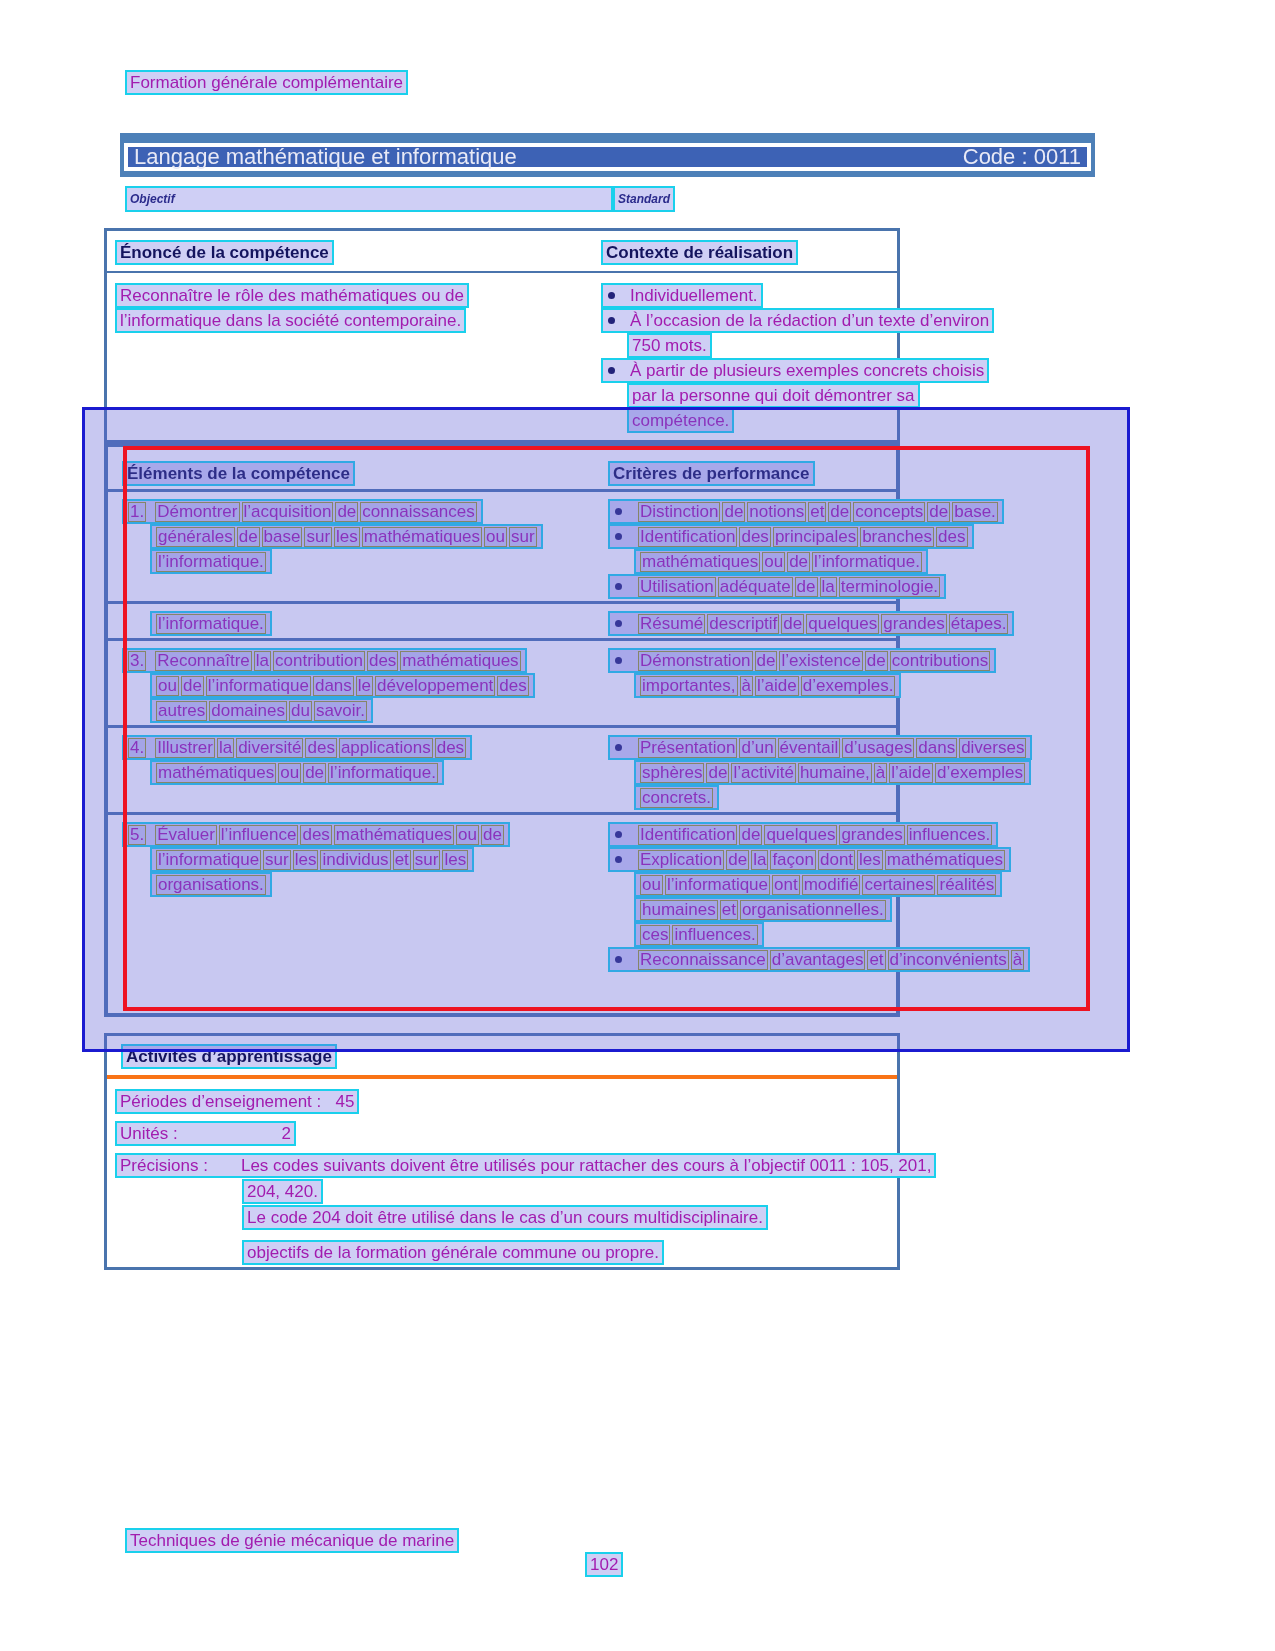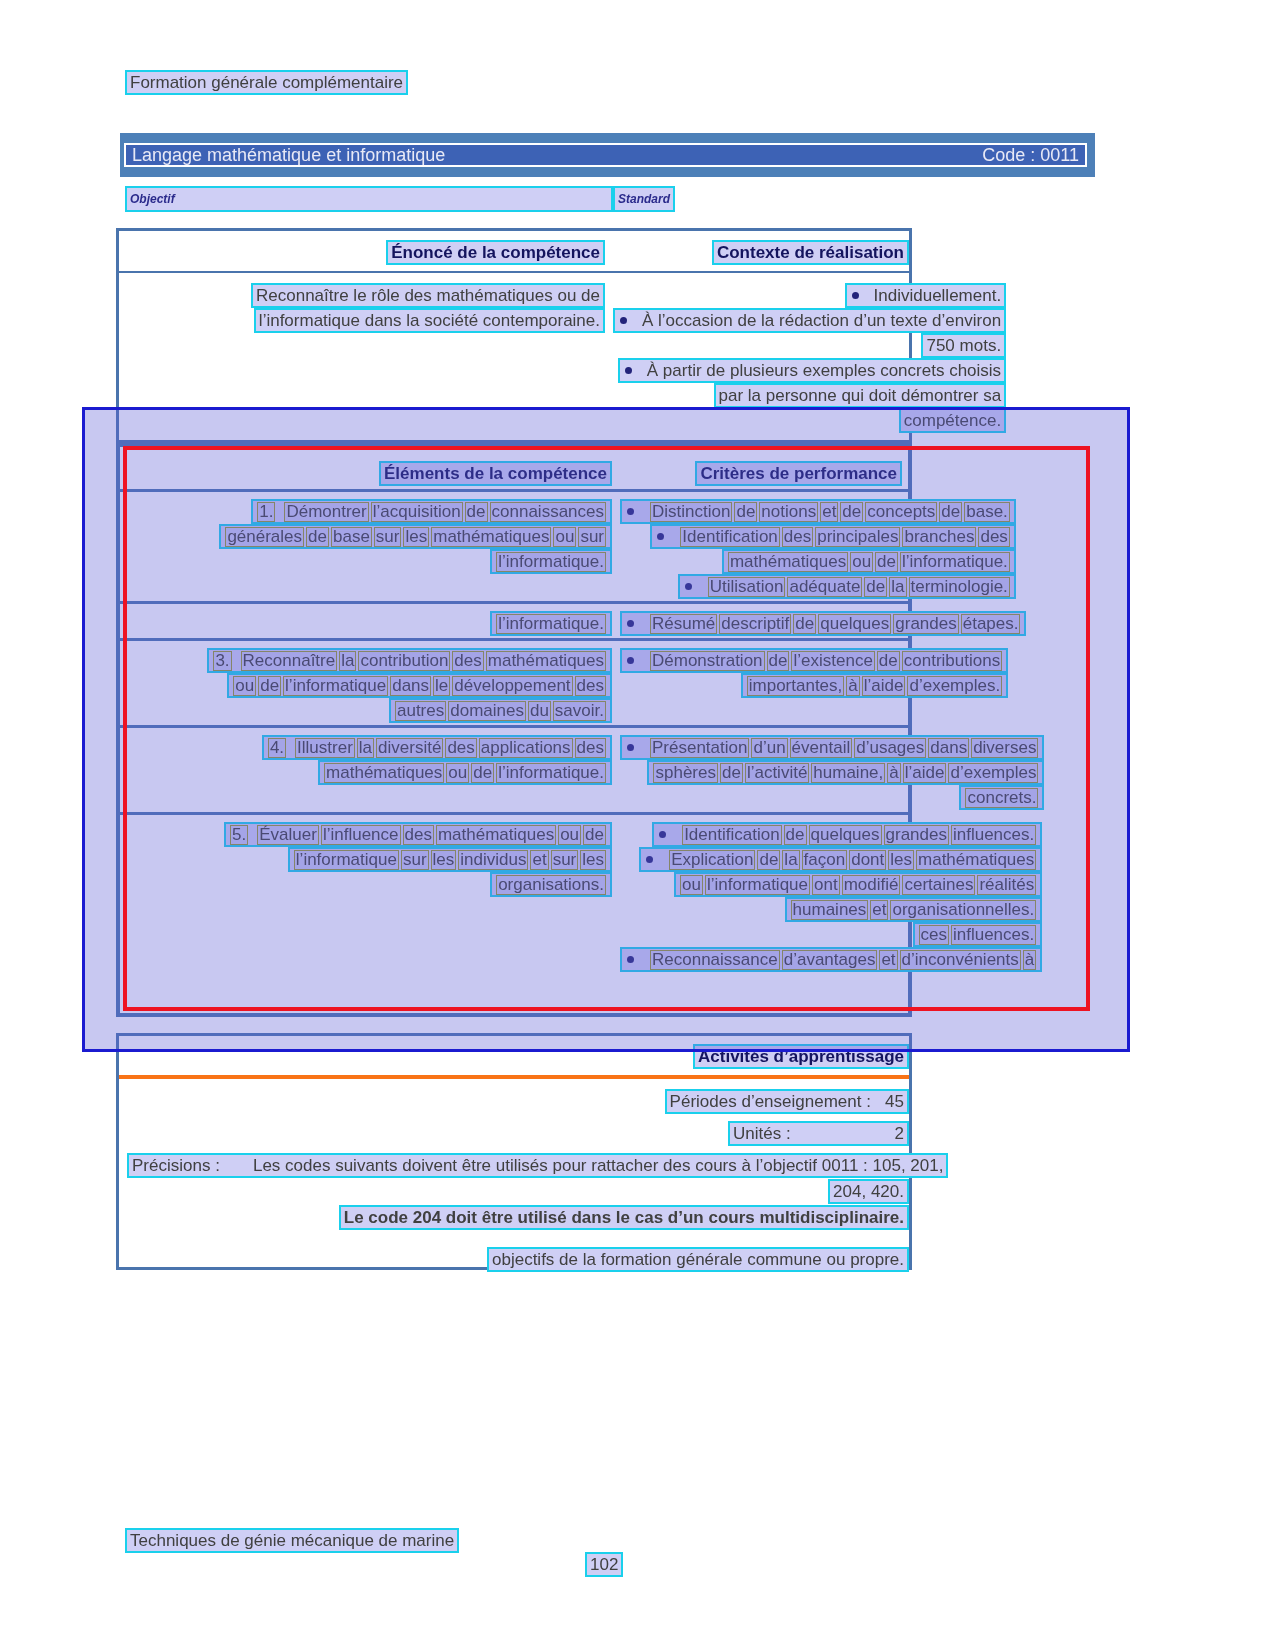--- a/index.html
+++ b/index.html
@@ -1,41 +1,41 @@
 <!DOCTYPE html>
 <html><head>
 <meta charset="utf-8">
 <style>
   html,body{margin:0;padding:0;background:#ffffff;}
   #page{position:relative;width:1275px;height:1651px;background:#ffffff;
         font-family:"Liberation Sans",sans-serif;color:#1e1e6e;font-size:17px;overflow:hidden;}
   .abs{position:absolute;}
   
   .hl{display:inline-block;border:2px solid #1ad0ec;background:#cfcff5;
-      padding:0 3px;line-height:21px;vertical-align:top;color:#404040;}
+      padding:0 3px;line-height:21px;vertical-align:top;color:#a21caf;}
   .bold{font-weight:bold;color:#14145e;}
   .line{height:25px;white-space:nowrap;}
   
   .w{display:inline-block;border:1px solid #9a9a30;background:#c9c9f0;
      padding:0 1px;margin:0 1px;line-height:18px;}
   .dot{display:inline-block;width:7px;height:7px;border-radius:50%;background:#23237a;
        margin:0 15px 0 2px;vertical-align:2px;}
   .num{margin-right:8px;}
   .cont{margin-left:26px;}
   
   #title-bar{position:absolute;left:120px;top:133px;width:975px;height:44px;background:#4d80b8;}
   #title-strip{position:absolute;left:4px;top:10px;width:947px;height:20px;background:#3d62b5;
-               border:2px solid #ffffff;display:flex;justify-content:space-between;align-items:center;
-               padding:0 6px;color:#e8e9f6;font-size:18px;}
+               border:4px solid #ffffff;display:flex;justify-content:space-between;align-items:center;
+               padding:0 6px;color:#e8e9f6;font-size:22px;}
   
   #objectif-row{position:absolute;left:125px;top:186px;white-space:nowrap;}
   .head-italic{font-weight:bold;font-style:italic;font-size:12px;color:#2b2b8c;line-height:22px;}
   .band{width:478px;}
   
-  .doc-table{position:absolute;left:116px;width:796px;border:3px solid #4a74ad;box-sizing:border-box;background:transparent;text-align:right;}
+  .doc-table{position:absolute;left:104px;width:796px;border:3px solid #4a74ad;box-sizing:border-box;background:transparent;}
   #table1{top:228px;height:215px;}
   #table2{top:443px;height:574px;border-width:4px;}
   #table3{top:1033px;height:237px;}
   .trow{display:grid;grid-template-columns:486px 1fr;}
   .cell{padding-left:8px;}
   .thead{padding-top:9px;height:31px;border-bottom:2px solid #4a74ad;}
   .tbody1{padding-top:10px;}
   .t2pad{padding:6px 6px 0 6px;}
   .thead2{padding:8px 0 3px 0;}
   .sep{border-top:3px solid #4a74ad;margin:0 -6px;}
@@ -171,21 +171,21 @@
 
   <div id="table3" class="doc-table">
     <div class="t3head">
       <span class="hl bold">Activités d’apprentissage</span>
     </div>
     <div class="t3body" id="activities-body">
         <div class="t3row"><span class="hl"><span>Périodes d’enseignement :</span>&nbsp;&nbsp;&nbsp;<span>45</span></span></div>
         <div class="t3row"><span class="hl"><span>Unités :</span>&nbsp;&nbsp;&nbsp;&nbsp;&nbsp;&nbsp;&nbsp;&nbsp;&nbsp;&nbsp;&nbsp;&nbsp;&nbsp;&nbsp;&nbsp;&nbsp;&nbsp;&nbsp;&nbsp;&nbsp;&nbsp;&nbsp;<span>2</span></span></div>
         <div class="t3row" style="margin-bottom: 1px;"><span class="hl"><span>Précisions :</span>&nbsp;&nbsp;&nbsp;&nbsp;&nbsp;&nbsp;&nbsp;Les codes suivants doivent être utilisés pour rattacher des cours à l’objectif 0011 : 105, 201,</span></div>
         <div class="t3row prec-cont" style="margin-bottom: 1px;"><span class="hl">204, 420.</span></div>
-        <div class="t3row prec-cont" style="margin-bottom: 17px; font-weight: bold;"><span class="hl">Le code 204 doit être utilisé dans le cas d’un cours multidisciplinaire.</span></div>
+        <div class="t3row prec-cont" style="margin-bottom: 10px;"><span class="hl">Le code 204 doit être utilisé dans le cas d’un cours multidisciplinaire.</span></div>
         <div class="t3row prec-cont" style="margin-bottom: 1px;"><span class="hl">objectifs de la formation générale commune ou propre.</span></div>
       </div>
   </div>
 
   <div id="redbox"></div>
   <div id="overlay"></div>
 
   <div id="footer-left">
     <span class="hl">Techniques de génie mécanique de marine</span>
   </div>

